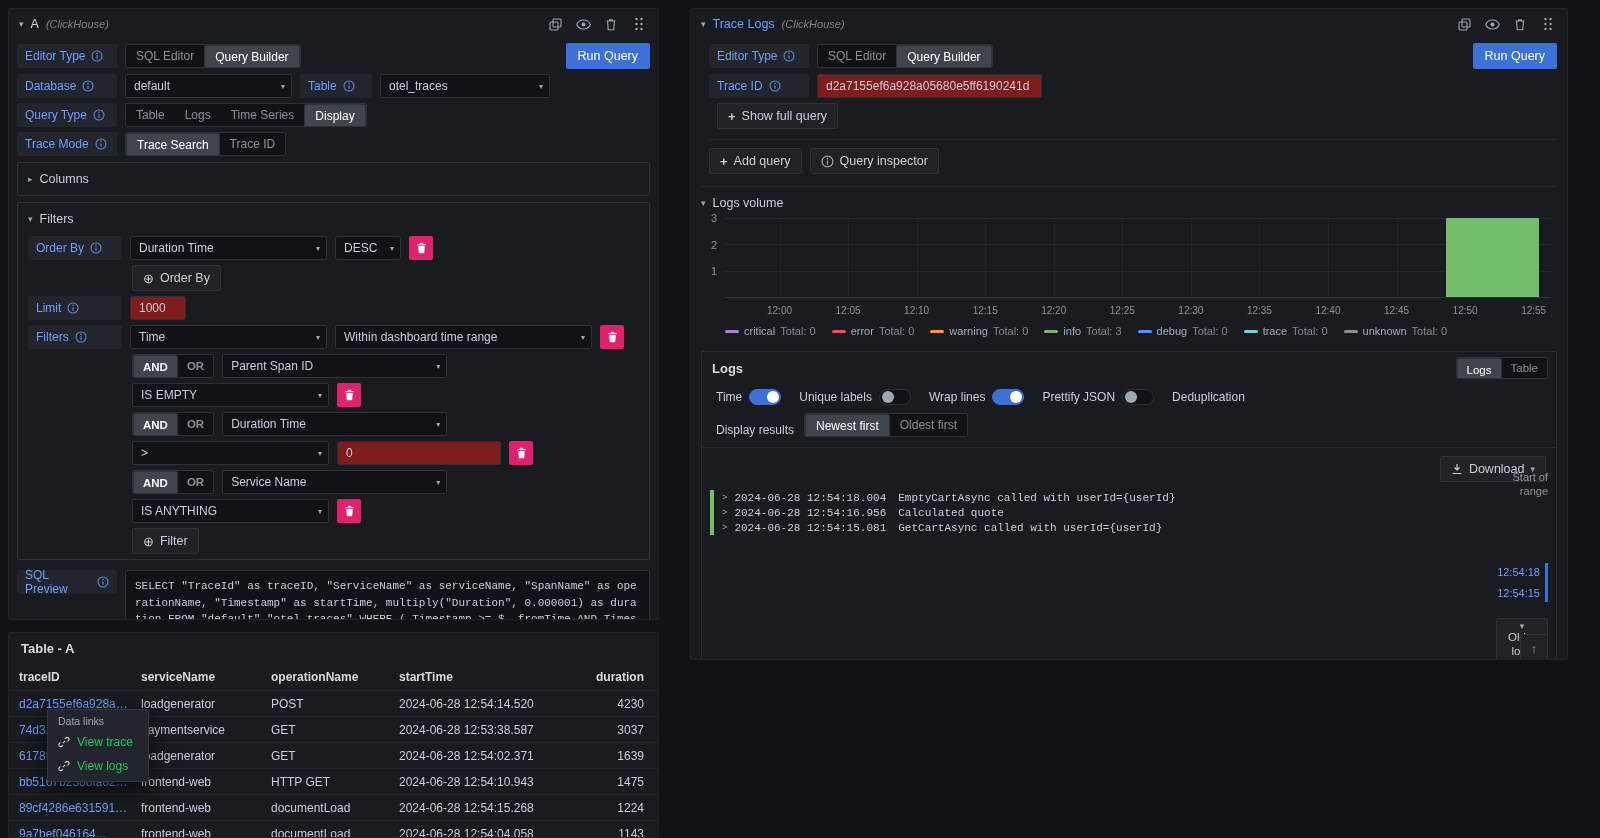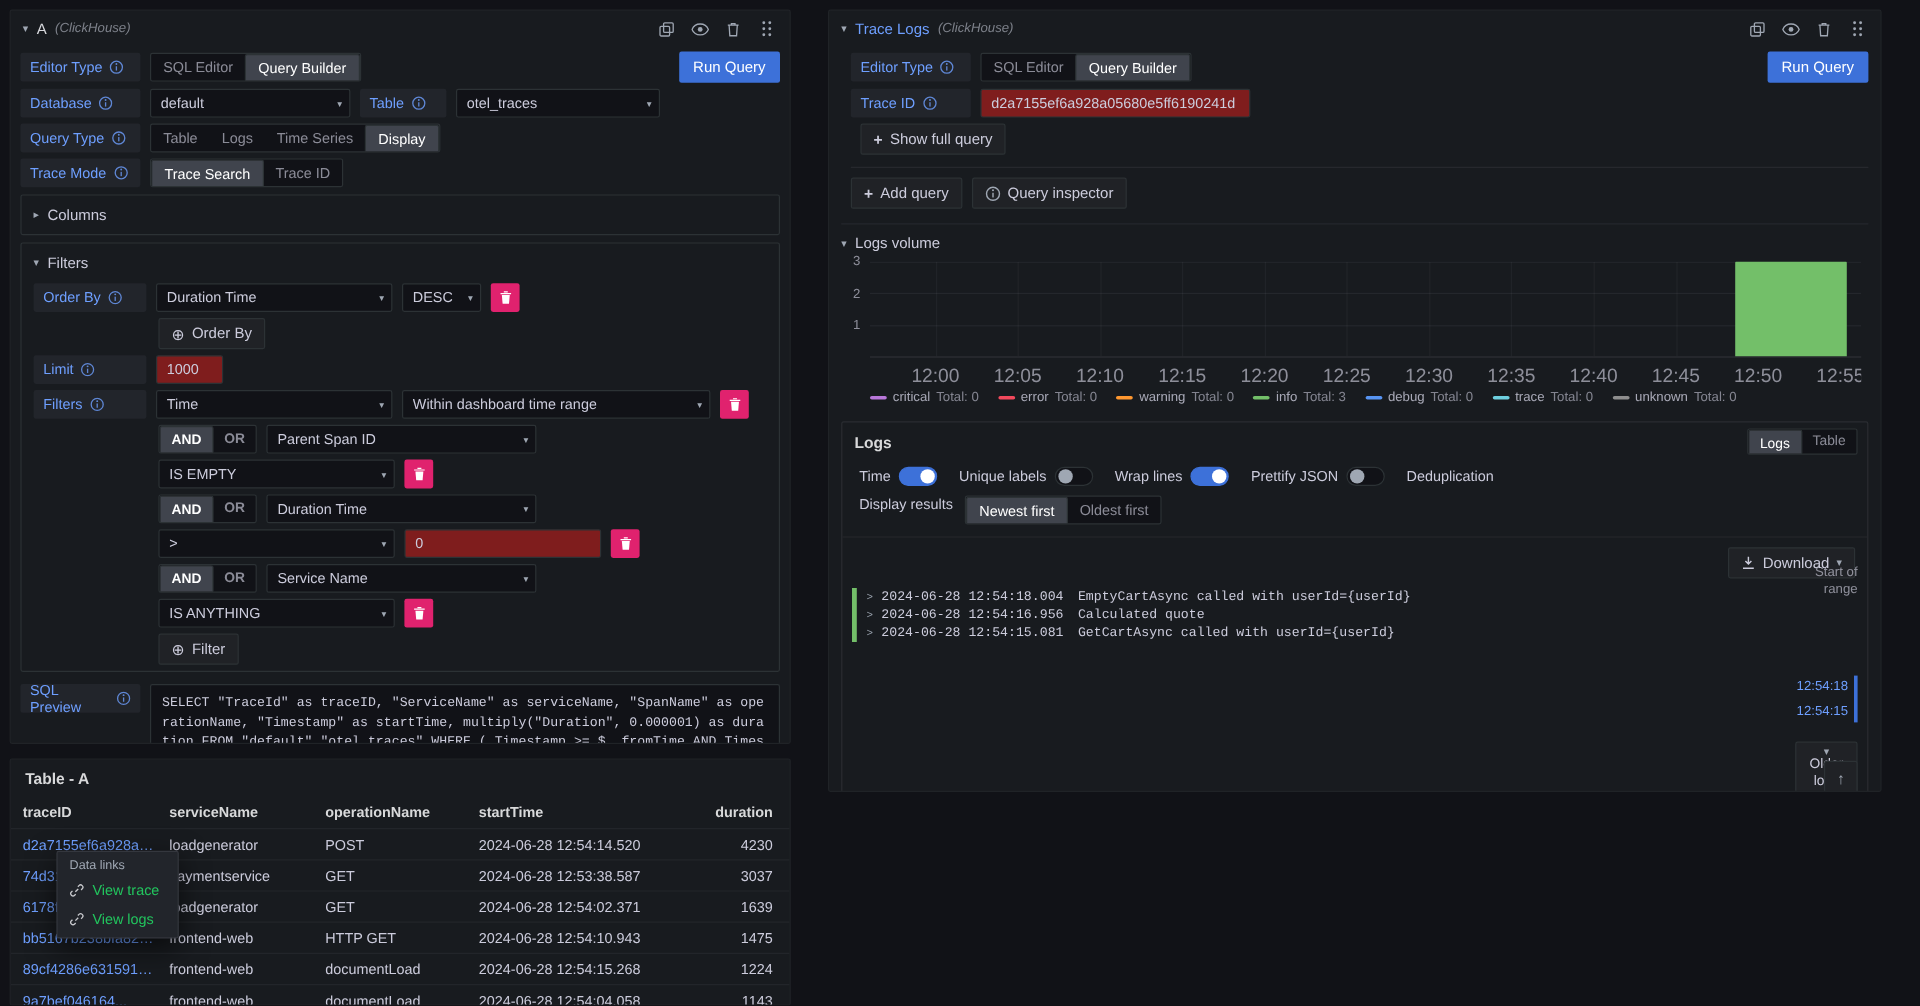--- a/index.html
+++ b/index.html
@@ -70,38 +70,38 @@
 .lv-section{margin:12px 10px 0;border-top:1px solid rgba(204,204,220,.07);padding-top:5px}
 .lv-hd{display:flex;align-items:center;gap:7px;height:22px;font-size:12.5px;color:#ccccdc;cursor:pointer}
 .lv-wrap{position:relative;height:104px;margin-top:2px}
 .lv-yaxis{position:absolute;left:0;top:2px;bottom:22px;width:20px}
 .ylab{position:absolute;right:4px;transform:translateY(-50%);font-size:11px;color:rgba(204,204,220,.65)}
 .lv-plot{position:absolute;left:24px;right:6px;top:2px;bottom:22px;border-bottom:1px solid rgba(204,204,220,.15);overflow:hidden}
 .hline{position:absolute;left:0;right:0;height:1px;background:rgba(204,204,220,.07)}
 .vline{position:absolute;top:0;bottom:0;width:1px;background:rgba(204,204,220,.05)}
 .vbar{position:absolute;bottom:0;border-radius:1px 1px 0 0}
 .lv-xaxis{position:absolute;left:24px;right:6px;bottom:0;height:18px;overflow:hidden}
-.xlab{position:absolute;top:3px;transform:translateX(-50%);font-size:16px;color:rgba(204,204,220,.65);white-space:nowrap}
+.xlab{position:absolute;top:3px;transform:translateX(-50%);font-size:10px;color:rgba(204,204,220,.65);white-space:nowrap}
 .legend{display:flex;align-items:center;gap:16px;padding:5px 2px 6px 24px;font-size:11px;overflow:hidden}
 .lgi{display:inline-flex;align-items:center;gap:5px;cursor:pointer;white-space:nowrap}
 .sw{width:14px;height:3px;border-radius:2px}
 .lgn{color:rgba(204,204,220,.8)}
 .lgt{color:rgba(204,204,220,.6)}
 
 .logsbox{position:relative;margin:8px 10px 0;border:1px solid rgba(204,204,220,.1);border-radius:2px;height:320px;overflow:hidden}
 .lb-hd{display:flex;align-items:center;justify-content:space-between;padding:5px 8px 2px 10px}
 .lb-title{font-size:13px;font-weight:600;color:#d8d9da}
 .controls{display:flex;align-items:center;gap:18px;padding:8px 14px 4px}
 .ctrl{display:inline-flex;align-items:center;gap:7px}
 .clab{font-size:12px;color:#ccccdc;white-space:nowrap}
 .tgl{position:relative;width:32px;height:16px;border-radius:8px;background:#111217;border:1px solid #2c3235;cursor:pointer;flex:none}
 .tgl .knob{position:absolute;top:1px;left:2px;width:12px;height:12px;border-radius:50%;background:#9fa7b3}
 .tgl.on{background:#3d71d9;border-color:#3d71d9}
 .tgl.on .knob{left:17px;background:#fff}
-.disp-row{display:flex;align-items:flex-start;gap:10px;padding:4px 14px 10px;border-bottom:1px solid rgba(204,204,220,.08)}
+.disp-row{display:flex;align-items:flex-end;gap:10px;padding:4px 14px 10px;border-bottom:1px solid rgba(204,204,220,.08)}
 .dl-row{display:flex;justify-content:flex-end;padding:8px 10px 2px}
 .log-list{padding:6px 0 0 8px;font-family:"Liberation Mono","DejaVu Sans Mono",monospace;font-size:11px}
 .lrow{display:flex;align-items:center;height:15px;cursor:pointer}
 .lvlbar{width:4px;align-self:stretch;margin-right:8px;flex:none}
 .lex{color:#9fa7b3;font-size:9px;margin-right:7px}
 .lts{color:#ccccdc;margin-right:12px;white-space:nowrap}
 .lmsg{color:#ccccdc;white-space:nowrap}
 .nav-rail{position:absolute;top:118px;right:8px;width:62px;display:flex;flex-direction:column;align-items:flex-end}
 .sor{width:46px;text-align:right;font-size:11px;color:rgba(204,204,220,.65);line-height:1.3}
 .nav-ts-wrap{margin-top:64px;display:flex;flex-direction:column;gap:9px;align-items:flex-end;

